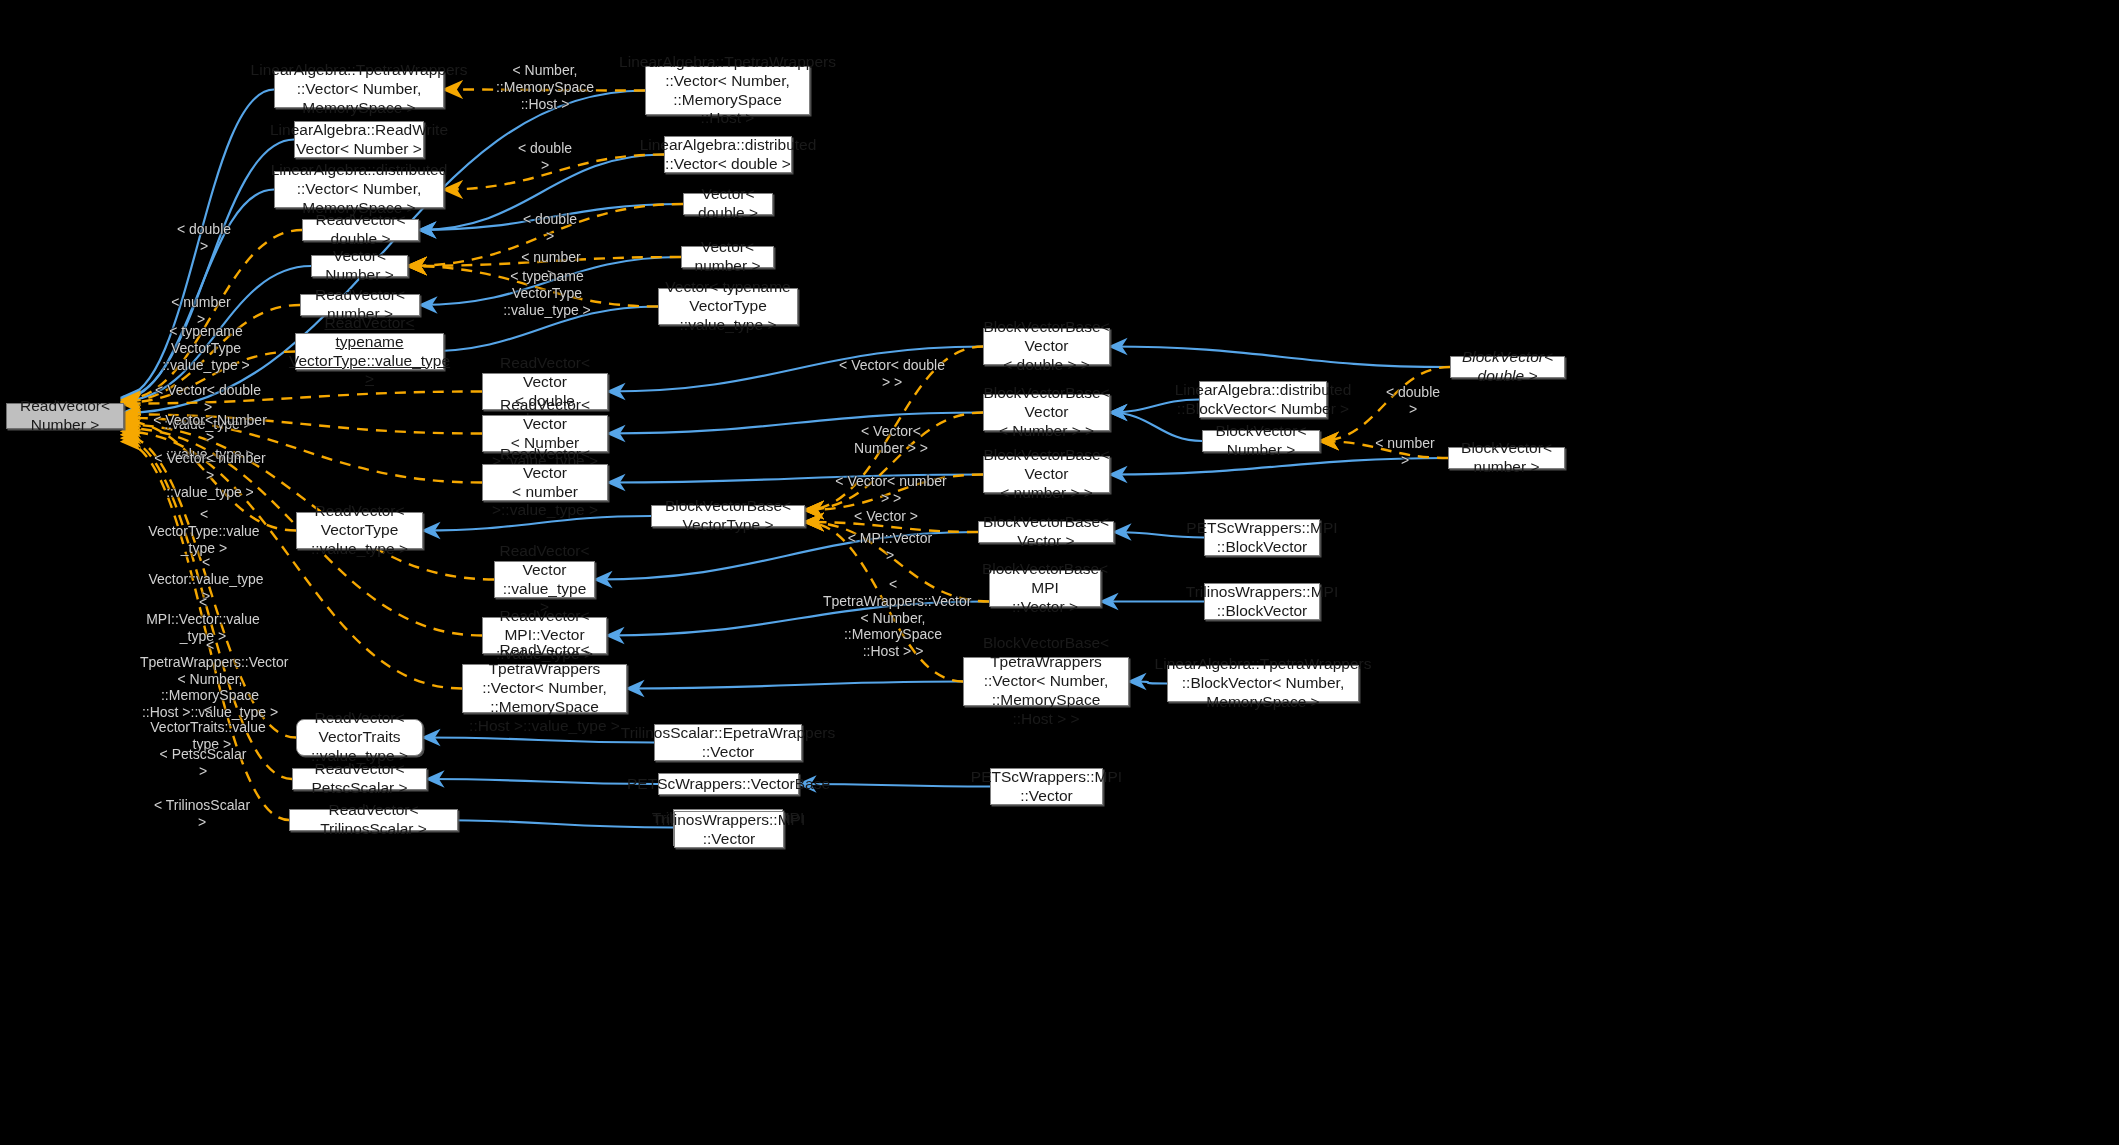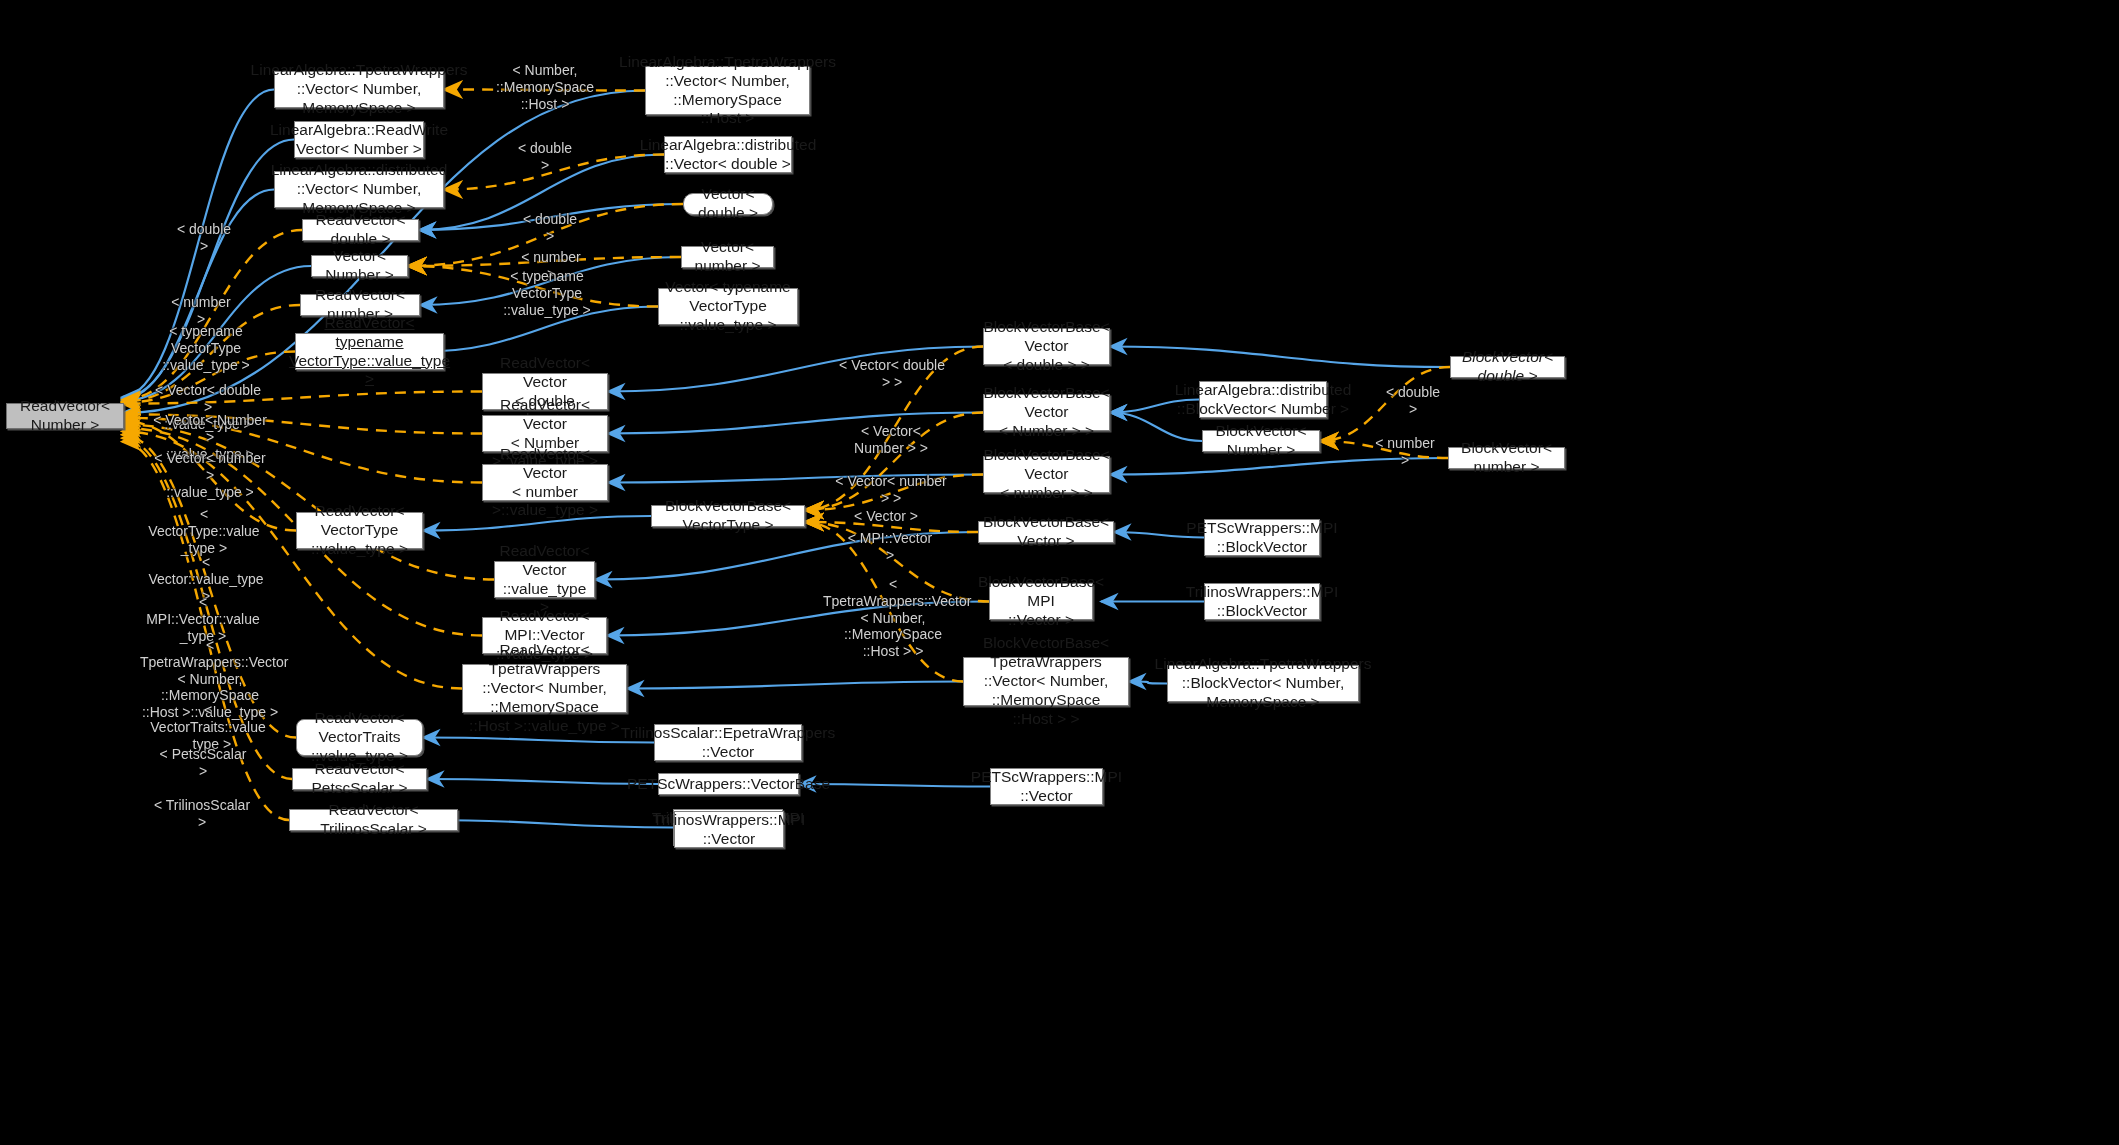--- a/index.html
+++ b/index.html
@@ -155,33 +155,33 @@
 ::Host &gt;::value_type &gt;</div>
       <div class="node" style="left: 296px; top: 719px; width: 127px; height: 37px; border-radius: 8px;">ReadVector&lt; VectorTraits
 ::value_type &gt;</div>
       <div class="node" style="left: 292px; top: 768px; width: 135px; height: 22px;">ReadVector&lt; PetscScalar &gt;</div>
       <div class="node" style="left: 289px; top: 809px; width: 169px; height: 22px;">ReadVector&lt; TrilinosScalar &gt;</div>
       <div class="node" style="left: 645px; top: 66px; width: 165px; height: 49px;">LinearAlgebra::TpetraWrappers
 ::Vector&lt; Number, ::MemorySpace
 ::Host &gt;</div>
       <div class="node" style="left: 664px; top: 136px; width: 128px; height: 37px;">LinearAlgebra::distributed
 ::Vector&lt; double &gt;</div>
-      <div class="node" style="left: 683px; top: 193px; width: 90px; height: 22px; border-radius: 10px;">Vector&lt; double &gt;</div>
+      <div class="node" style="left: 683px; top: 193px; width: 90px; height: 22px;">Vector&lt; double &gt;</div>
       <div class="node" style="left: 681px; top: 246px; width: 93px; height: 22px;">Vector&lt; number &gt;</div>
       <div class="node" style="left: 658px; top: 288px; width: 140px; height: 37px;">Vector&lt; typename VectorType
 ::value_type &gt;</div>
       <div class="node" style="left: 983px; top: 328px; width: 127px; height: 37px;">BlockVectorBase&lt; Vector
 &lt; double &gt; &gt;</div>
       <div class="node" style="left: 983px; top: 394px; width: 127px; height: 37px;">BlockVectorBase&lt; Vector
 &lt; Number &gt; &gt;</div>
       <div class="node" style="left: 983px; top: 456px; width: 127px; height: 37px;">BlockVectorBase&lt; Vector
 &lt; number &gt; &gt;</div>
       <div class="node" style="left: 651px; top: 505px; width: 154px; height: 22px;">BlockVectorBase&lt; VectorType &gt;</div>
       <div class="node" style="left: 978px; top: 521px; width: 136px; height: 22px;">BlockVectorBase&lt; Vector &gt;</div>
-      <div class="node" style="left: 989px; top: 583px; width: 104px; height: 37px; text-align: center;">BlockVectorBase&lt; MPI
+      <div class="node" style="left: 989px; top: 570px; width: 112px; height: 37px; text-align: center;">BlockVectorBase&lt; MPI
 ::Vector &gt;</div>
       <div class="node" style="left: 963px; top: 657px; width: 166px; height: 49px;">BlockVectorBase&lt; TpetraWrappers
 ::Vector&lt; Number, ::MemorySpace
 ::Host &gt; &gt;</div>
       <div class="node" style="left: 654px; top: 724px; width: 148px; height: 37px;">TrilinosScalar::EpetraWrappers
 ::Vector</div>
       <div class="node" style="left: 658px; top: 773px; width: 141px; height: 22px;">PETScWrappers::VectorBase</div>
       <div class="node" style="left: 673px; top: 809px; width: 110px; height: 37px;">TrilinosWrappers::MPI
 ::Vector</div>
       <div class="node" style="left: 1199px; top: 381px; width: 128px; height: 37px;">LinearAlgebra::distributed

